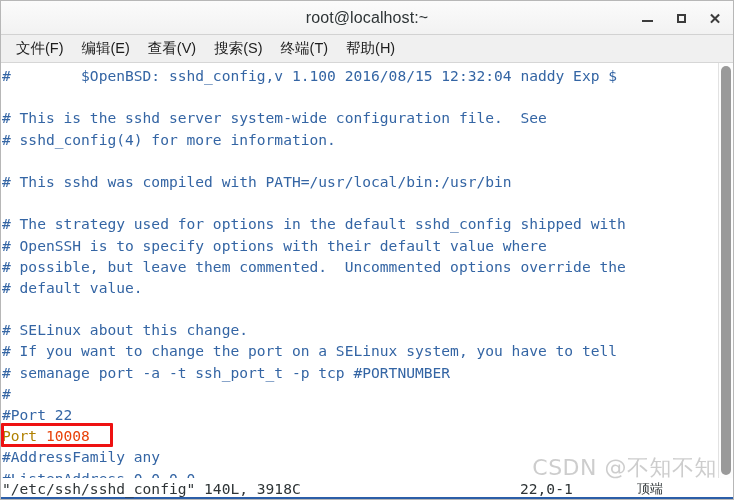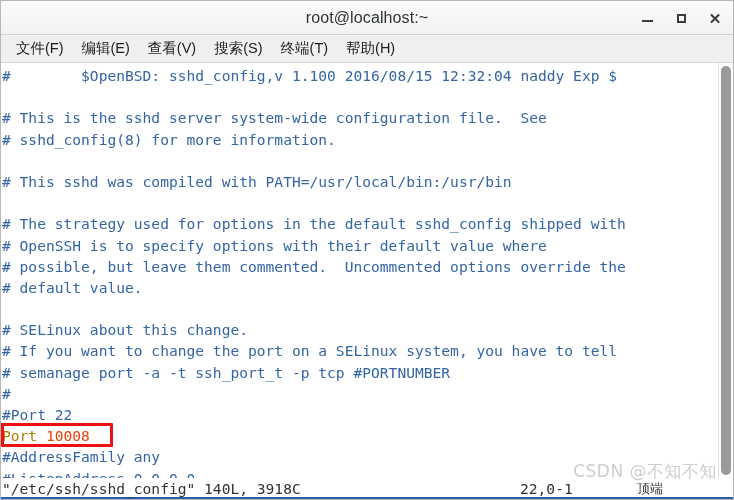--- a/index.html
+++ b/index.html
@@ -194,21 +194,21 @@
     pointer-events: none;
     border-radius: 1px;
   }
 
   
   .watermark {
     position: absolute;
     right: 16px;
     bottom: 16px;
     font-family: "DejaVu Sans", sans-serif;
-    font-size: 17px;
+    font-size: 22px;
     color: rgba(130,130,130,0.40);
     white-space: nowrap;
     pointer-events: none;
     letter-spacing: 0.5px;
   }
 </style>
 </head>
 <body>
 
 <div class="window">
@@ -236,21 +236,21 @@
     <div class="menu-item">终端(T)</div>
     <div class="menu-item">帮助(H)</div>
   </div>
 
   <div class="term-wrap">
     <div class="term" id="term-lines">
 
     <div class="line c-comment">#        $OpenBSD: sshd_config,v 1.100 2016/08/15 12:32:04 naddy Exp $</div>
         <div class="line">&nbsp;</div>
         <div class="line c-comment"># This is the sshd server system-wide configuration file.  See</div>
-        <div class="line c-comment"># sshd_config(8) for more information.</div>
+        <div class="line c-comment"># sshd_config(4) for more information.</div>
         <div class="line">&nbsp;</div>
         <div class="line c-comment"># This sshd was compiled with PATH=/usr/local/bin:/usr/bin</div>
         <div class="line">&nbsp;</div>
         <div class="line c-comment"># The strategy used for options in the default sshd_config shipped with</div>
         <div class="line c-comment"># OpenSSH is to specify options with their default value where</div>
         <div class="line c-comment"># possible, but leave them commented.  Uncommented options override the</div>
         <div class="line c-comment"># default value.</div>
         <div class="line">&nbsp;</div>
         <div class="line c-comment"># SELinux about this change.</div>
         <div class="line c-comment"># If you want to change the port on a SELinux system, you have to tell</div>

